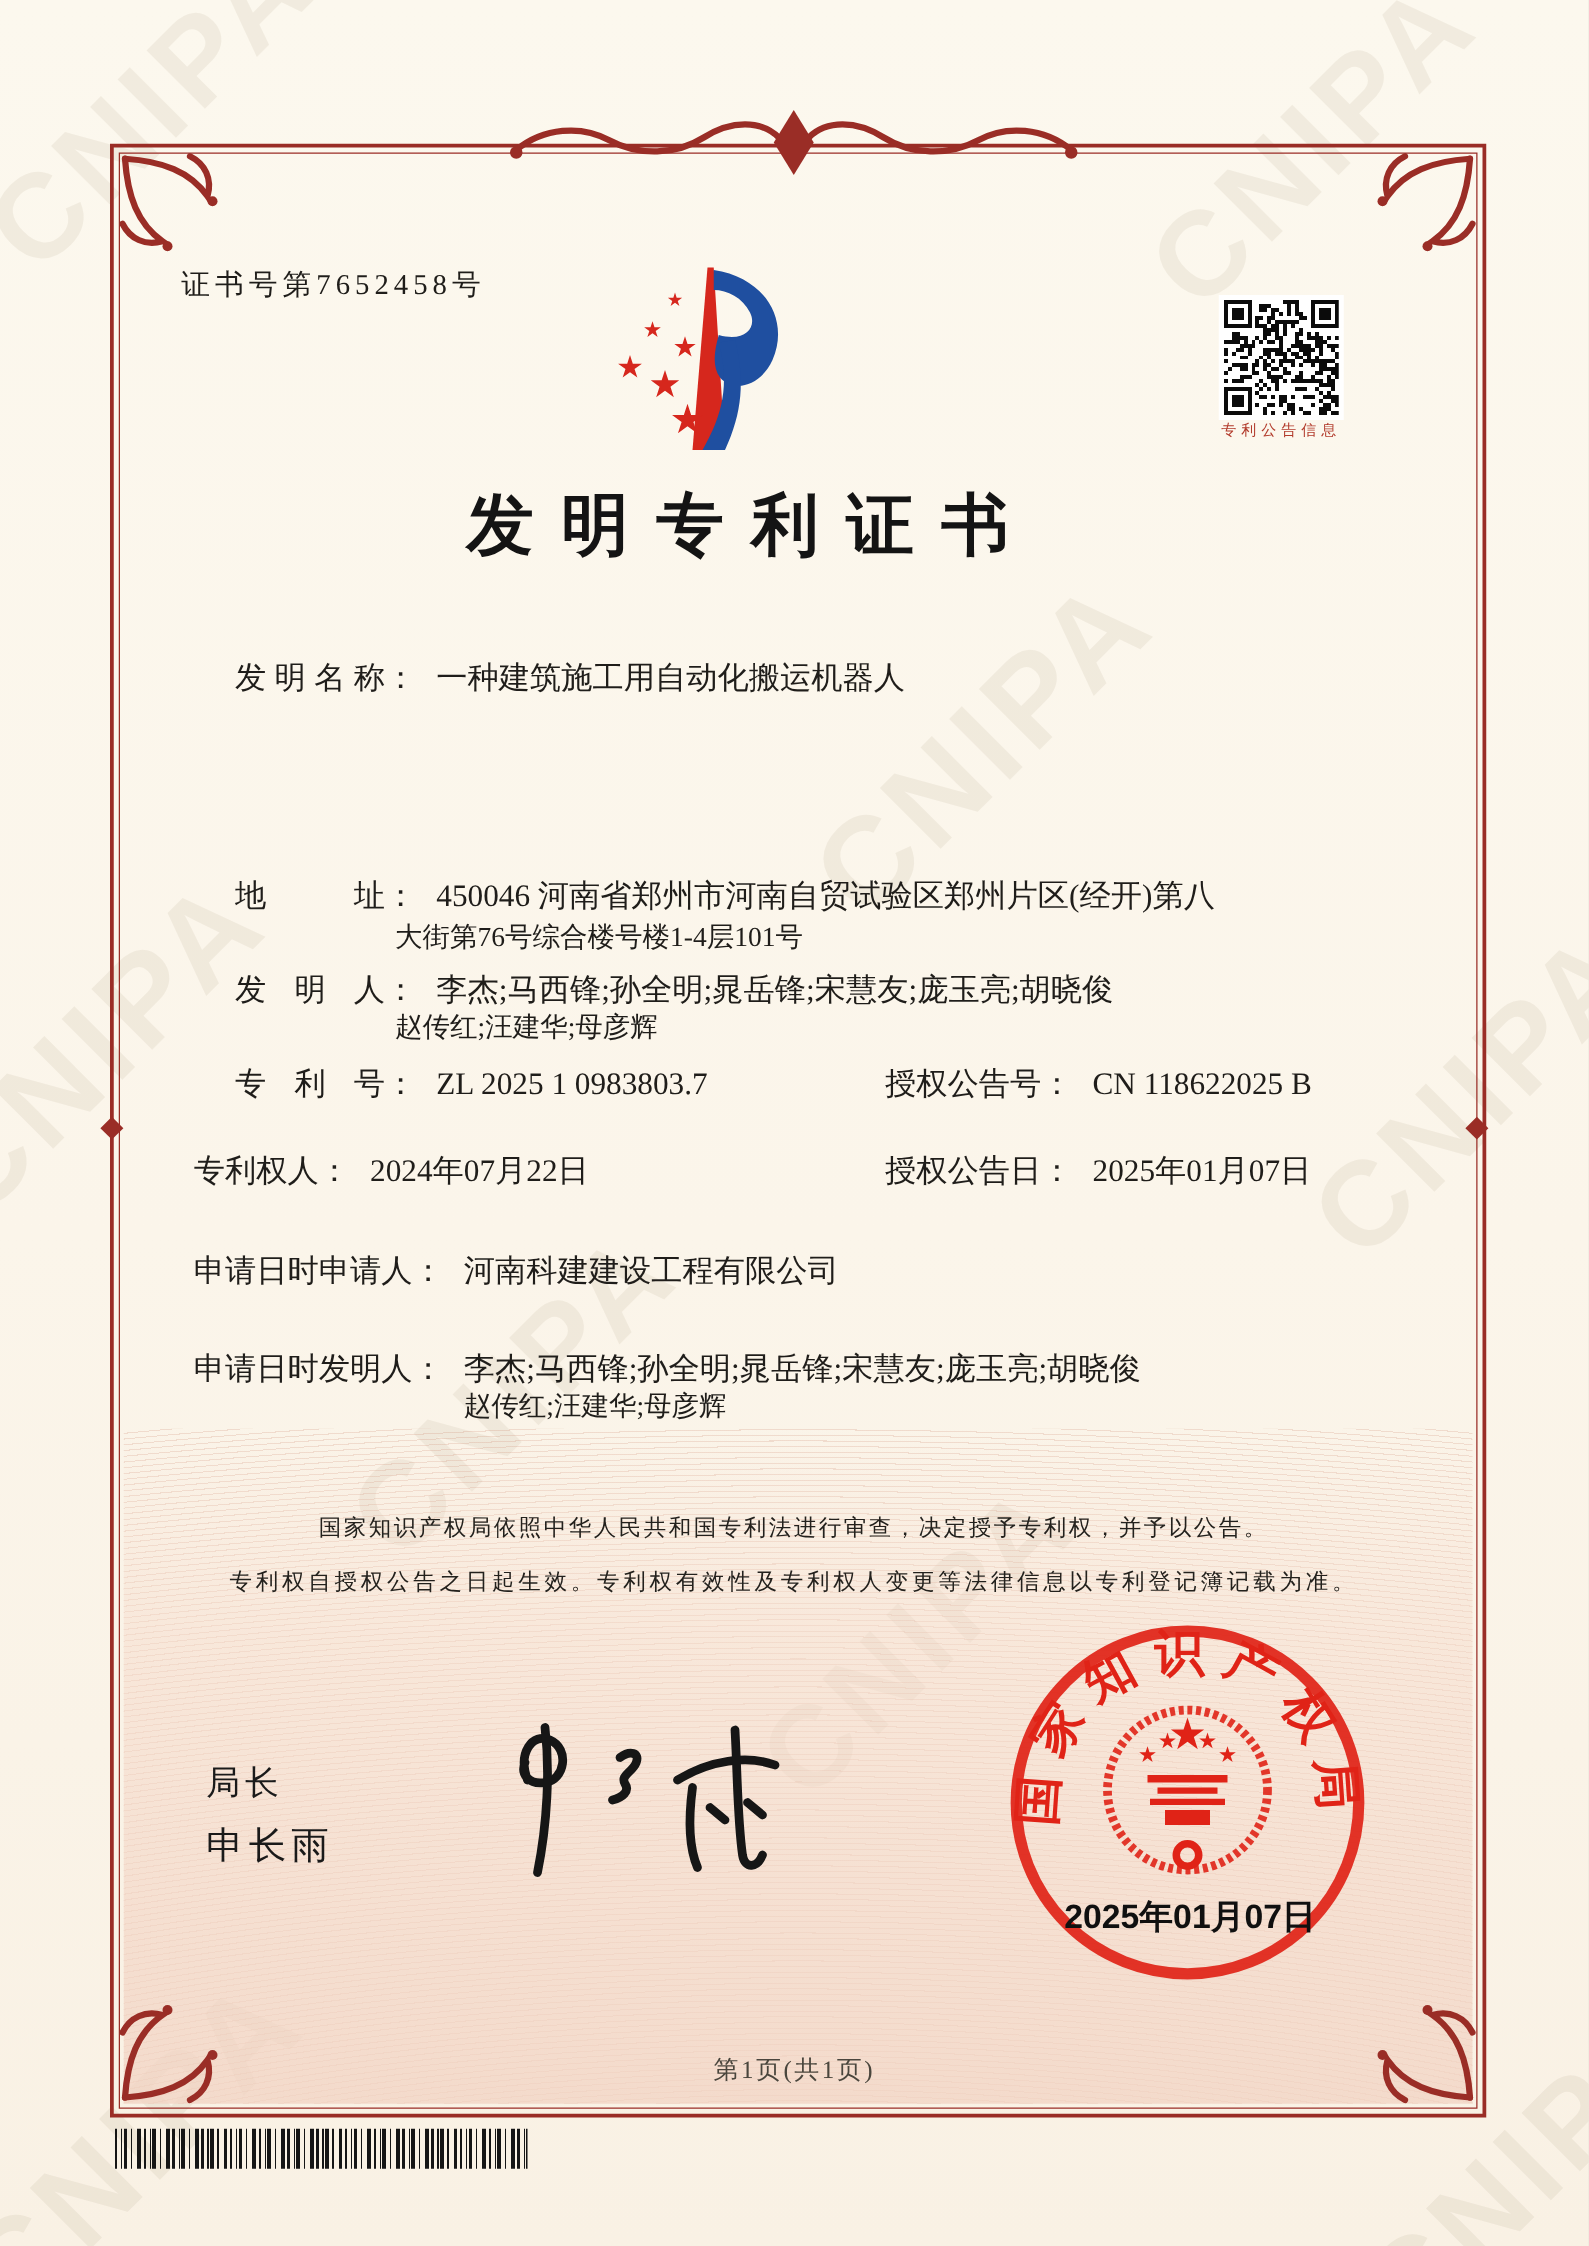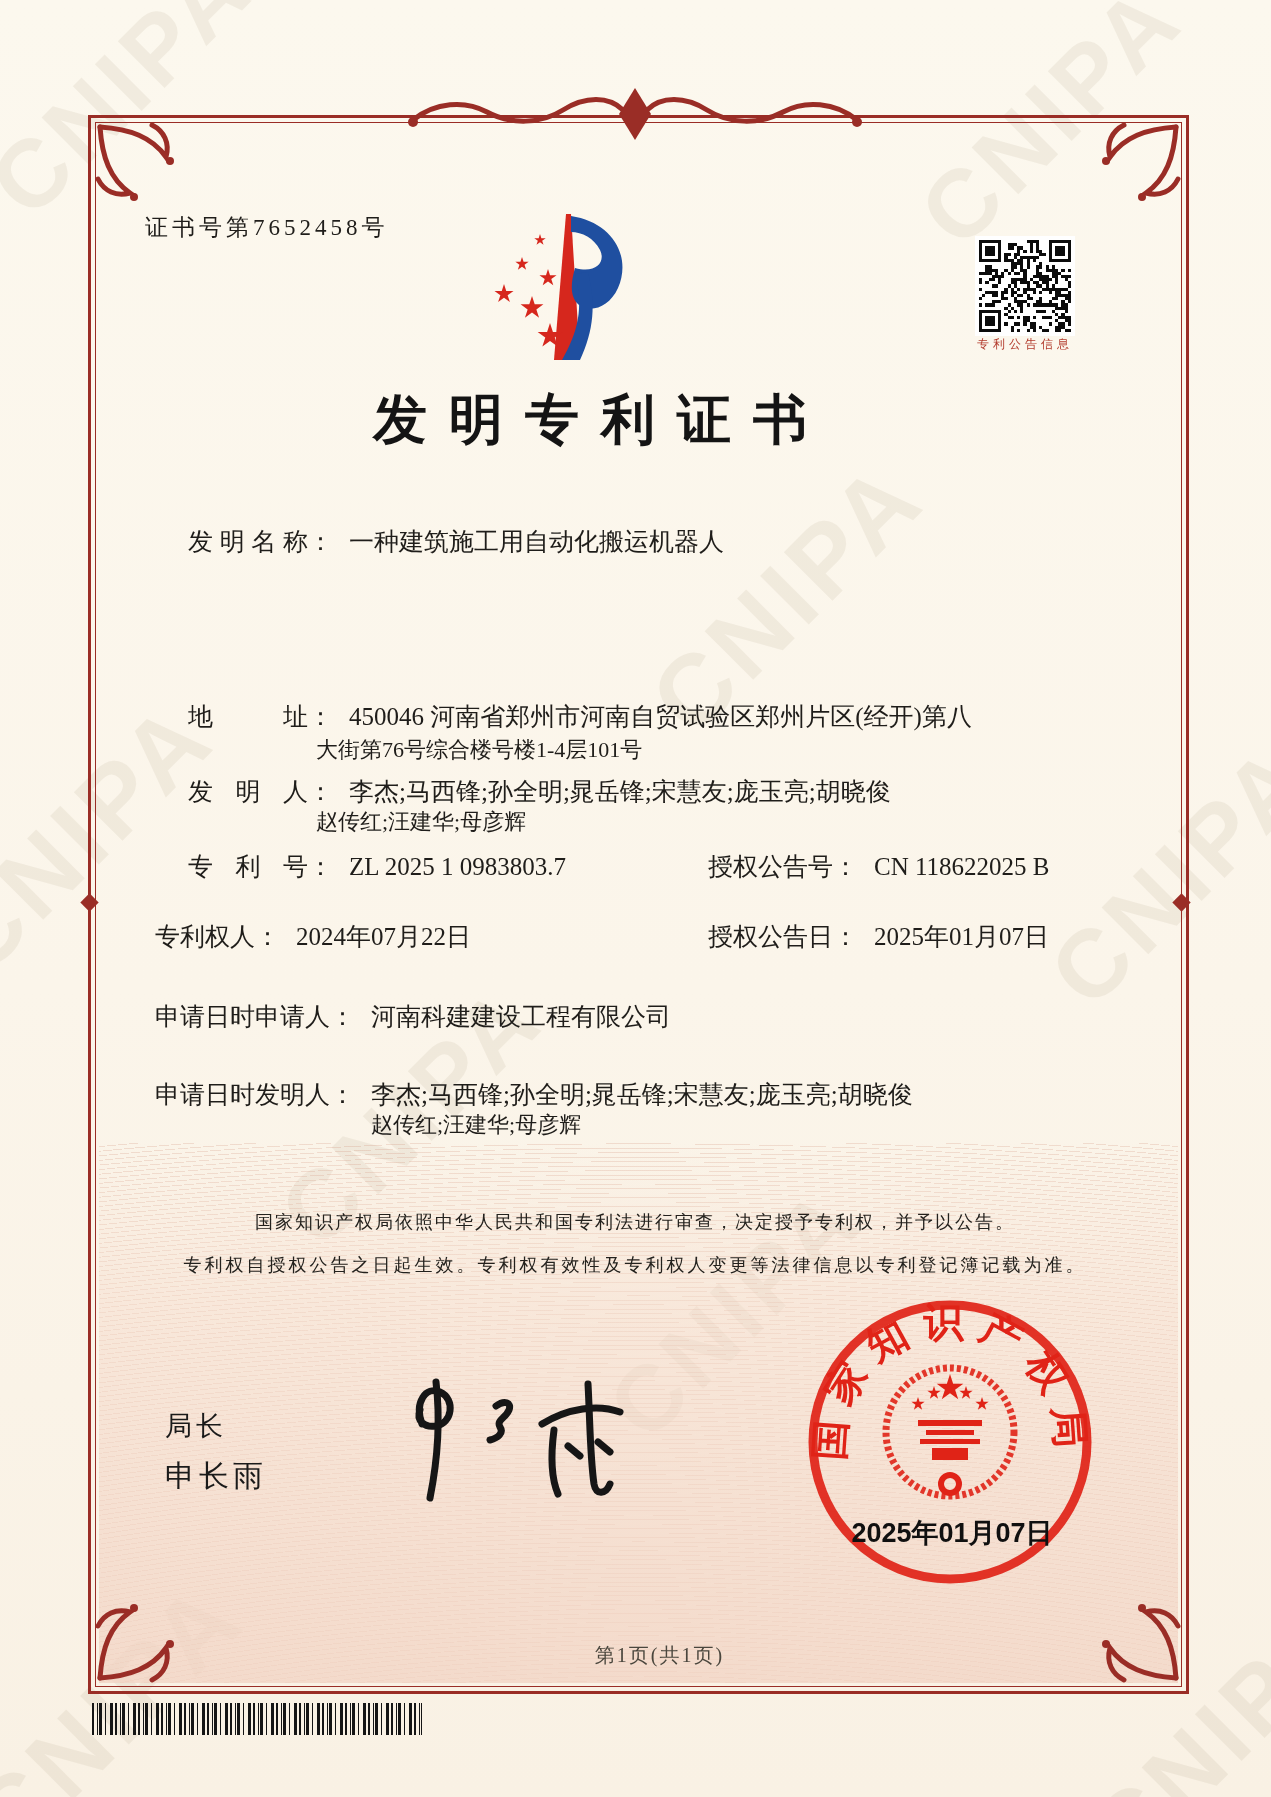--- a/index.html
+++ b/index.html
@@ -39,21 +39,21 @@
   .legal{position:absolute;left:110px;width:1050px;text-align:center;font-size:18px;
          letter-spacing:2px;color:#23211d;}
   
   .role{position:absolute;left:165px;top:1408px;font-size:27px;letter-spacing:4px;
         font-family:"Liberation Sans","DejaVu Sans",sans-serif;color:#1a1a1a;}
   .dname{position:absolute;left:165px;top:1456px;font-size:30px;letter-spacing:4px;
         font-family:"Liberation Sans","DejaVu Sans",sans-serif;color:#1a1a1a;}
   .sig{position:absolute;left:392px;top:1372px;}
   .seal{position:absolute;left:800px;top:1292px;}
   .footer{position:absolute;left:88px;top:1642px;width:1095px;text-align:center;
-          font-size:20px;color:#4a463d;letter-spacing:2px;padding-left:24px;}
+          font-size:20px;color:#4a463d;letter-spacing:2px;}
   .barcode{position:absolute;left:92px;top:1703px;width:330px;height:32px;
      background:repeating-linear-gradient(90deg,#151515 0 2px,transparent 2px 5px,
        #151515 5px 6px,transparent 6px 7px,#151515 7px 10px,transparent 10px 13px,
        #151515 13px 14px,transparent 14px 18px,#151515 18px 21px,transparent 21px 23px);}
 </style>
 </head>
 <body>
 
 <div class="page">
 

